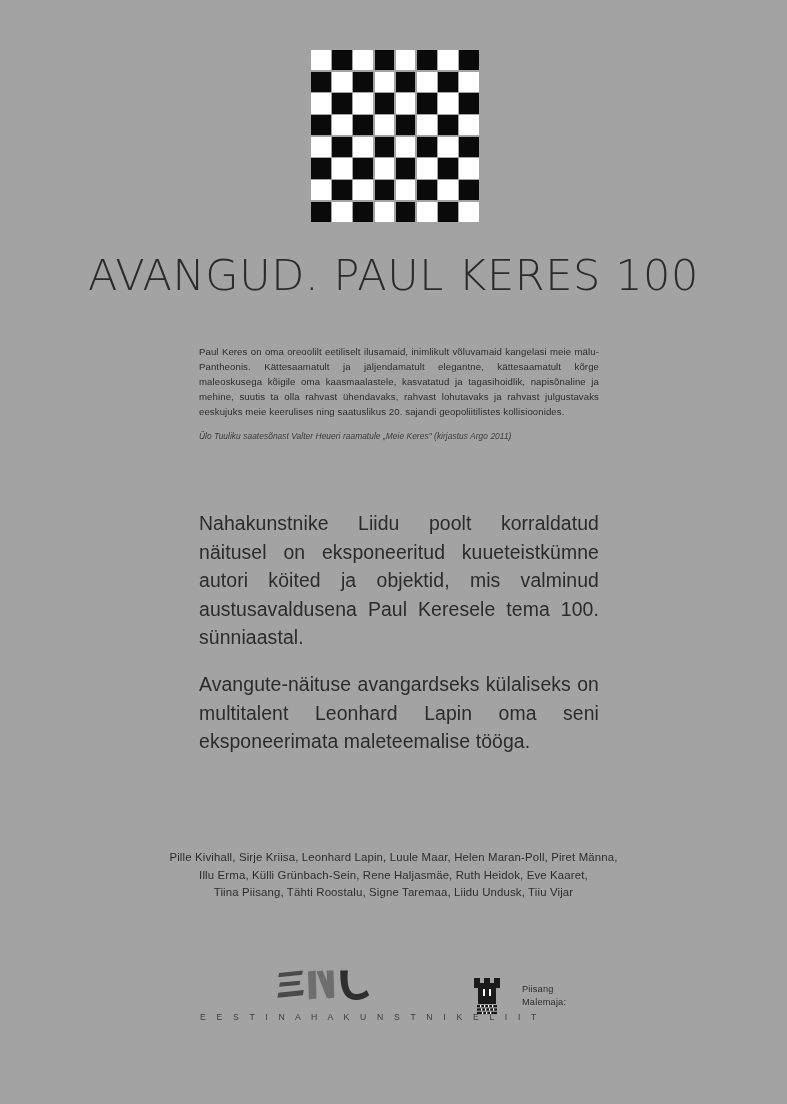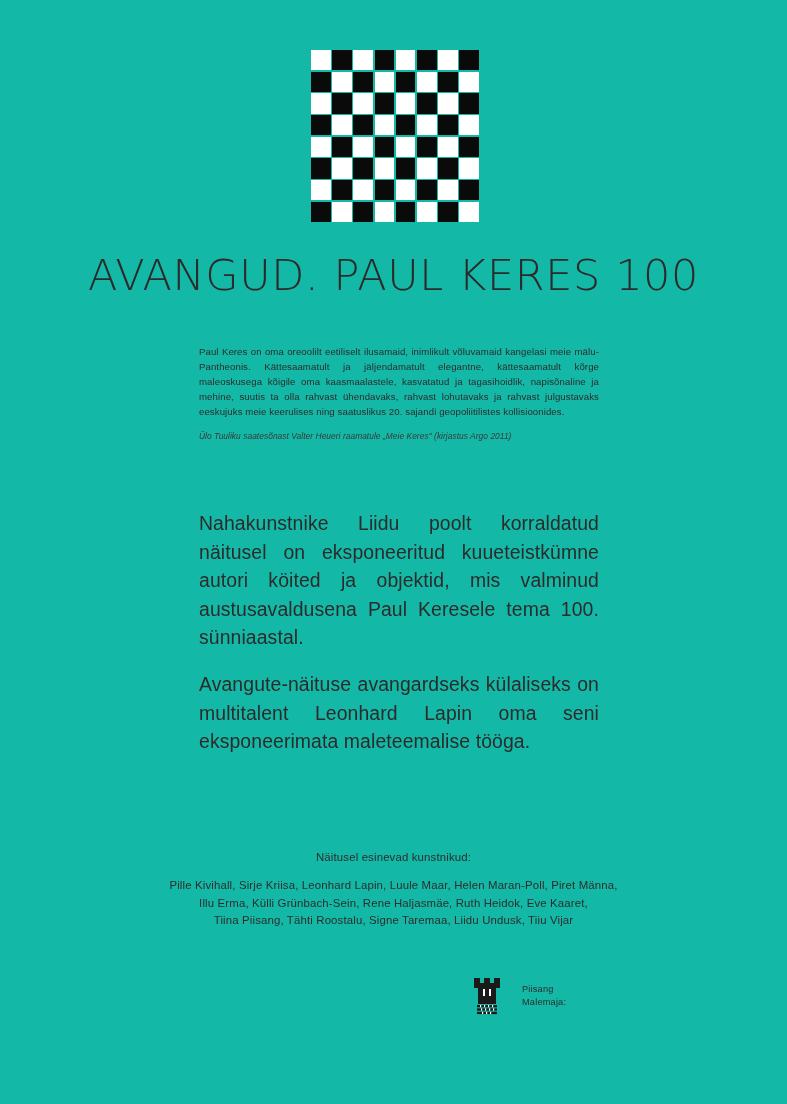--- a/index.html
+++ b/index.html
@@ -12,21 +12,21 @@
     height: 1104px;
     position: relative;
     font-family: "Liberation Sans", sans-serif;
     color: #231f20;
     overflow: hidden;
   }
 
   .poster {
     position: absolute;
     inset: 0;
-    background: #14b8a6;
+    background: #a3a3a3;
   }
 
   
   .board-wrap {
     position: absolute;
     left: 311px;
     top: 50px;
     width: 168px;
     height: 172px;
   }
@@ -257,28 +257,48 @@
     <p class="quote-text">Paul Keres on oma oreoolilt eetiliselt ilusamaid, inimlikult võluvamaid kangelasi meie mälu-Pantheonis. Kättesaamatult ja jäljendamatult elegantne, kättesaamatult kõrge maleoskusega kõigile oma kaasmaalastele, kasvatatud ja tagasihoidlik, napisõnaline ja mehine, suutis ta olla rahvast ühendavaks, rahvast lohutavaks ja rahvast julgustavaks eeskujuks meie keerulises ning saatuslikus 20. sajandi geopoliitilistes kollisioonides.</p>
     <p class="quote-credit">Ülo Tuuliku saatesõnast Valter Heueri raamatule „Meie Keres" (kirjastus Argo 2011)</p>
   </div>
 
   <div class="main-block">
     <p class="main-p">Nahakunstnike Liidu poolt korraldatud näitusel on eksponeeritud kuueteistkümne autori köited ja objektid, mis valminud austusavaldusena Paul Keresele tema 100. sünniaastal.</p>
     <p class="main-p">Avangute-näituse avangardseks külaliseks on multitalent Leonhard Lapin oma seni eksponeerimata maleteemalise tööga.</p>
   </div>
 
   <div class="artists">
-    <p class="artists-heading">Näitusel esinevad kunstnikud:</p>
     <p class="artists-line">Pille Kivihall, Sirje Kriisa, Leonhard Lapin, Luule Maar, Helen Maran-Poll, Piret Männa,</p>
     <p class="artists-line">Illu Erma, Külli Grünbach-Sein, Rene Haljasmäe, Ruth Heidok, Eve Kaaret,</p>
     <p class="artists-line">Tiina Piisang, Tähti Roostalu, Signe Taremaa, Liidu Undusk, Tiiu Vijar</p>
   </div>
 
   <div class="footer">
 
+    <div class="enl-logo-group">
+      <svg class="enl-mark" viewBox="0 0 120 40">
+        <g fill="#4a4a4a">
+
+          <path d="M6 6 L34 3 L33 8 L5 11 Z"></path>
+          <path d="M7 17 L31 15 L30 20 L6 22 Z"></path>
+          <path d="M5 29 L35 26 L34 32 L4 35 Z"></path>
+        </g>
+        <g fill="#6e6e6e">
+
+          <path d="M40 4 L49 3 L50 36 L41 37 Z"></path>
+          <path d="M62 3 L70 3 L71 35 L63 36 Z"></path>
+          <path d="M50 4 L57 3 L70 33 L62 35 Z"></path>
+        </g>
+        <g fill="#2f2f2f">
+
+          <path d="M78 3 L87 3 C87 3 85 20 90 27 C94 33 103 31 109 26 L112 32 C104 39 90 40 84 32 C78 24 78 12 78 3 Z"></path>
+        </g>
+      </svg>
+      <div class="enl-caption">E E S T I   N A H A K U N S T N I K E   L I I T</div>
+    </div>
 
     <div class="malemaja-group">
       <svg class="rook-mark" viewBox="0 0 30 40">
         <g fill="#1a1a1a">
 
           <path d="M2 2 L8 2 L8 7 L12 7 L12 2 L18 2 L18 7 L22 7 L22 2 L28 2 L28 12 L2 12 Z"></path>
 
           <path d="M6 12 L24 12 L24 28 L6 28 Z"></path>
 
           <path d="M11 13 L19 13 L19 20 L11 20 Z" fill="#ffffff"></path>

